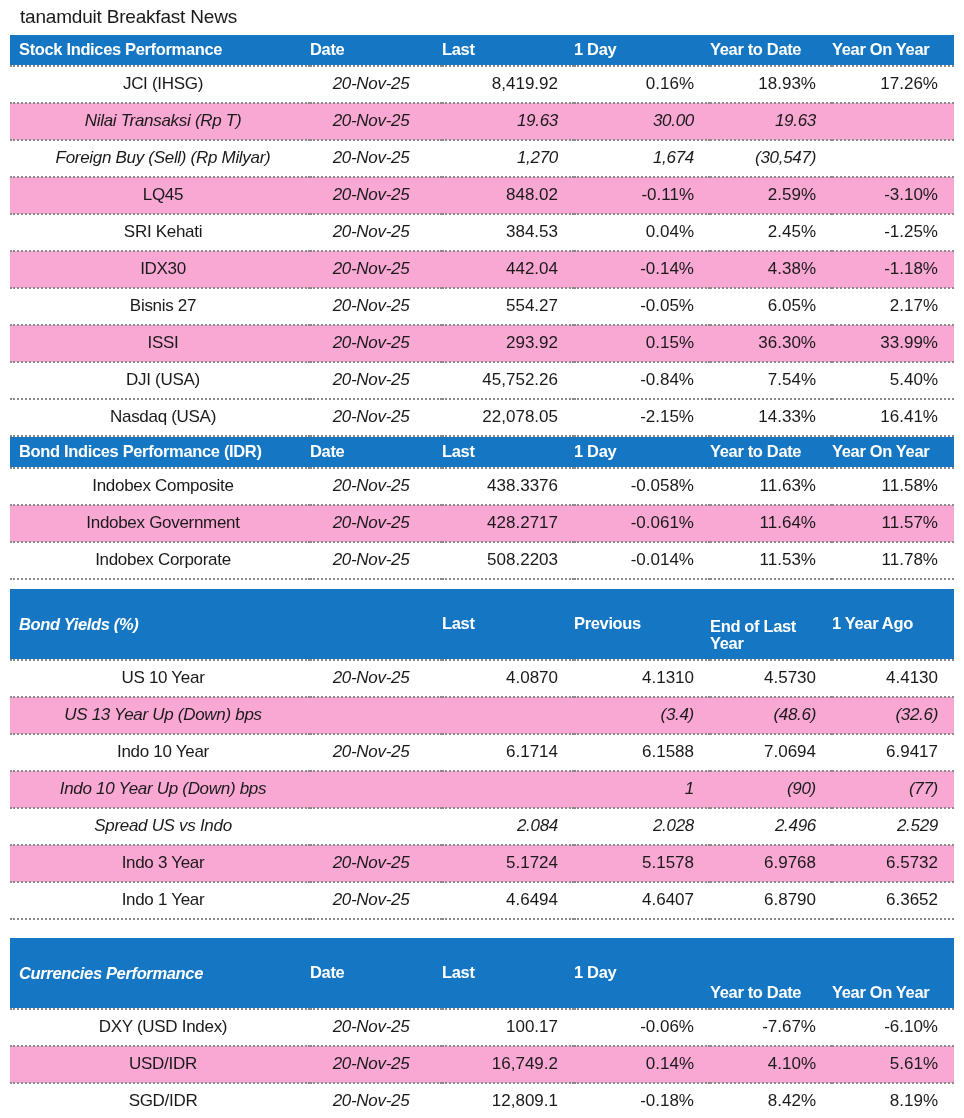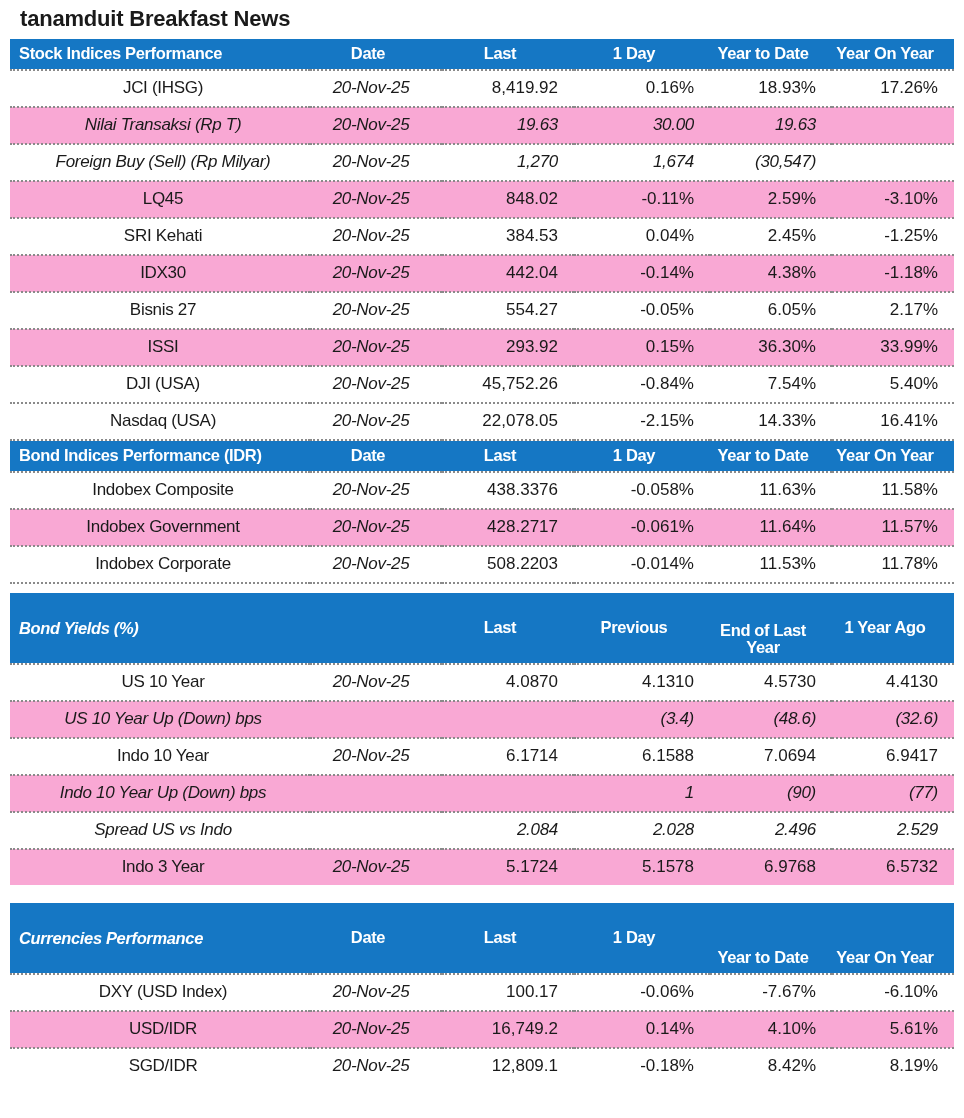--- a/index.html
+++ b/index.html
@@ -14,22 +14,22 @@
     color: #1a1a1a;
     overflow: hidden;
   }
   .page {
     width: 964px;
     box-sizing: border-box;
     padding: 0 10px;
   }
 
   .page-title {
-    font-size: 22px;
-    font-weight: bold;
+    font-size: 19px;
+    font-weight: normal;
     color: #1a1a1a;
     padding: 6px 0 7px 10px;
     letter-spacing: -0.2px;
   }
 
   table.sheet {
     width: 944px;
     border-collapse: collapse;
     table-layout: fixed;
   }
@@ -43,21 +43,21 @@
   col.c-yoy   { width: 122px; }
 
   
   tr.hdr > th {
     background: #1577C4;
     color: #ffffff;
     font-size: 16.5px;
     font-weight: bold;
     letter-spacing: -0.35px;
     padding: 5px 16px 6px 0;
-    text-align: center;
+    text-align: left;
     vertical-align: bottom;
     white-space: nowrap;
     overflow: hidden;
     border: none;
   }
   tr.hdr > th.lbl {
     text-align: left;
     padding-left: 9px;
     padding-right: 2px;
   }
@@ -289,21 +289,21 @@
     <tbody>
       <tr class="row">
         <td class="lbl">US 10 Year</td>
         <td class="date">20-Nov-25</td>
         <td>4.0870</td>
         <td>4.1310</td>
         <td>4.5730</td>
         <td>4.4130</td>
       </tr>
       <tr class="row shade ital">
-        <td class="lbl">US 10 Year Up (Down) bps</td>
+        <td class="lbl">US 13 Year Up (Down) bps</td>
         <td class="date"></td>
         <td></td>
         <td>(3.4)</td>
         <td>(48.6)</td>
         <td>(32.6)</td>
       </tr>
       <tr class="row">
         <td class="lbl">Indo 10 Year</td>
         <td class="date">20-Nov-25</td>
         <td>6.1714</td>
@@ -327,20 +327,28 @@
         <td>2.496</td>
         <td>2.529</td>
       </tr>
       <tr class="row shade">
         <td class="lbl">Indo 3 Year</td>
         <td class="date">20-Nov-25</td>
         <td>5.1724</td>
         <td>5.1578</td>
         <td>6.9768</td>
         <td>6.5732</td>
+      </tr>
+      <tr class="row lastrow">
+        <td class="lbl">Indo 1 Year</td>
+        <td class="date">20-Nov-25</td>
+        <td>4.6494</td>
+        <td>4.6407</td>
+        <td>6.8790</td>
+        <td>6.3652</td>
       </tr>
     </tbody>
   </table>
 
   <div class="section-gap"></div>
 
   <table class="sheet">
     <colgroup>
       <col class="c-label">
         <col class="c-date">

